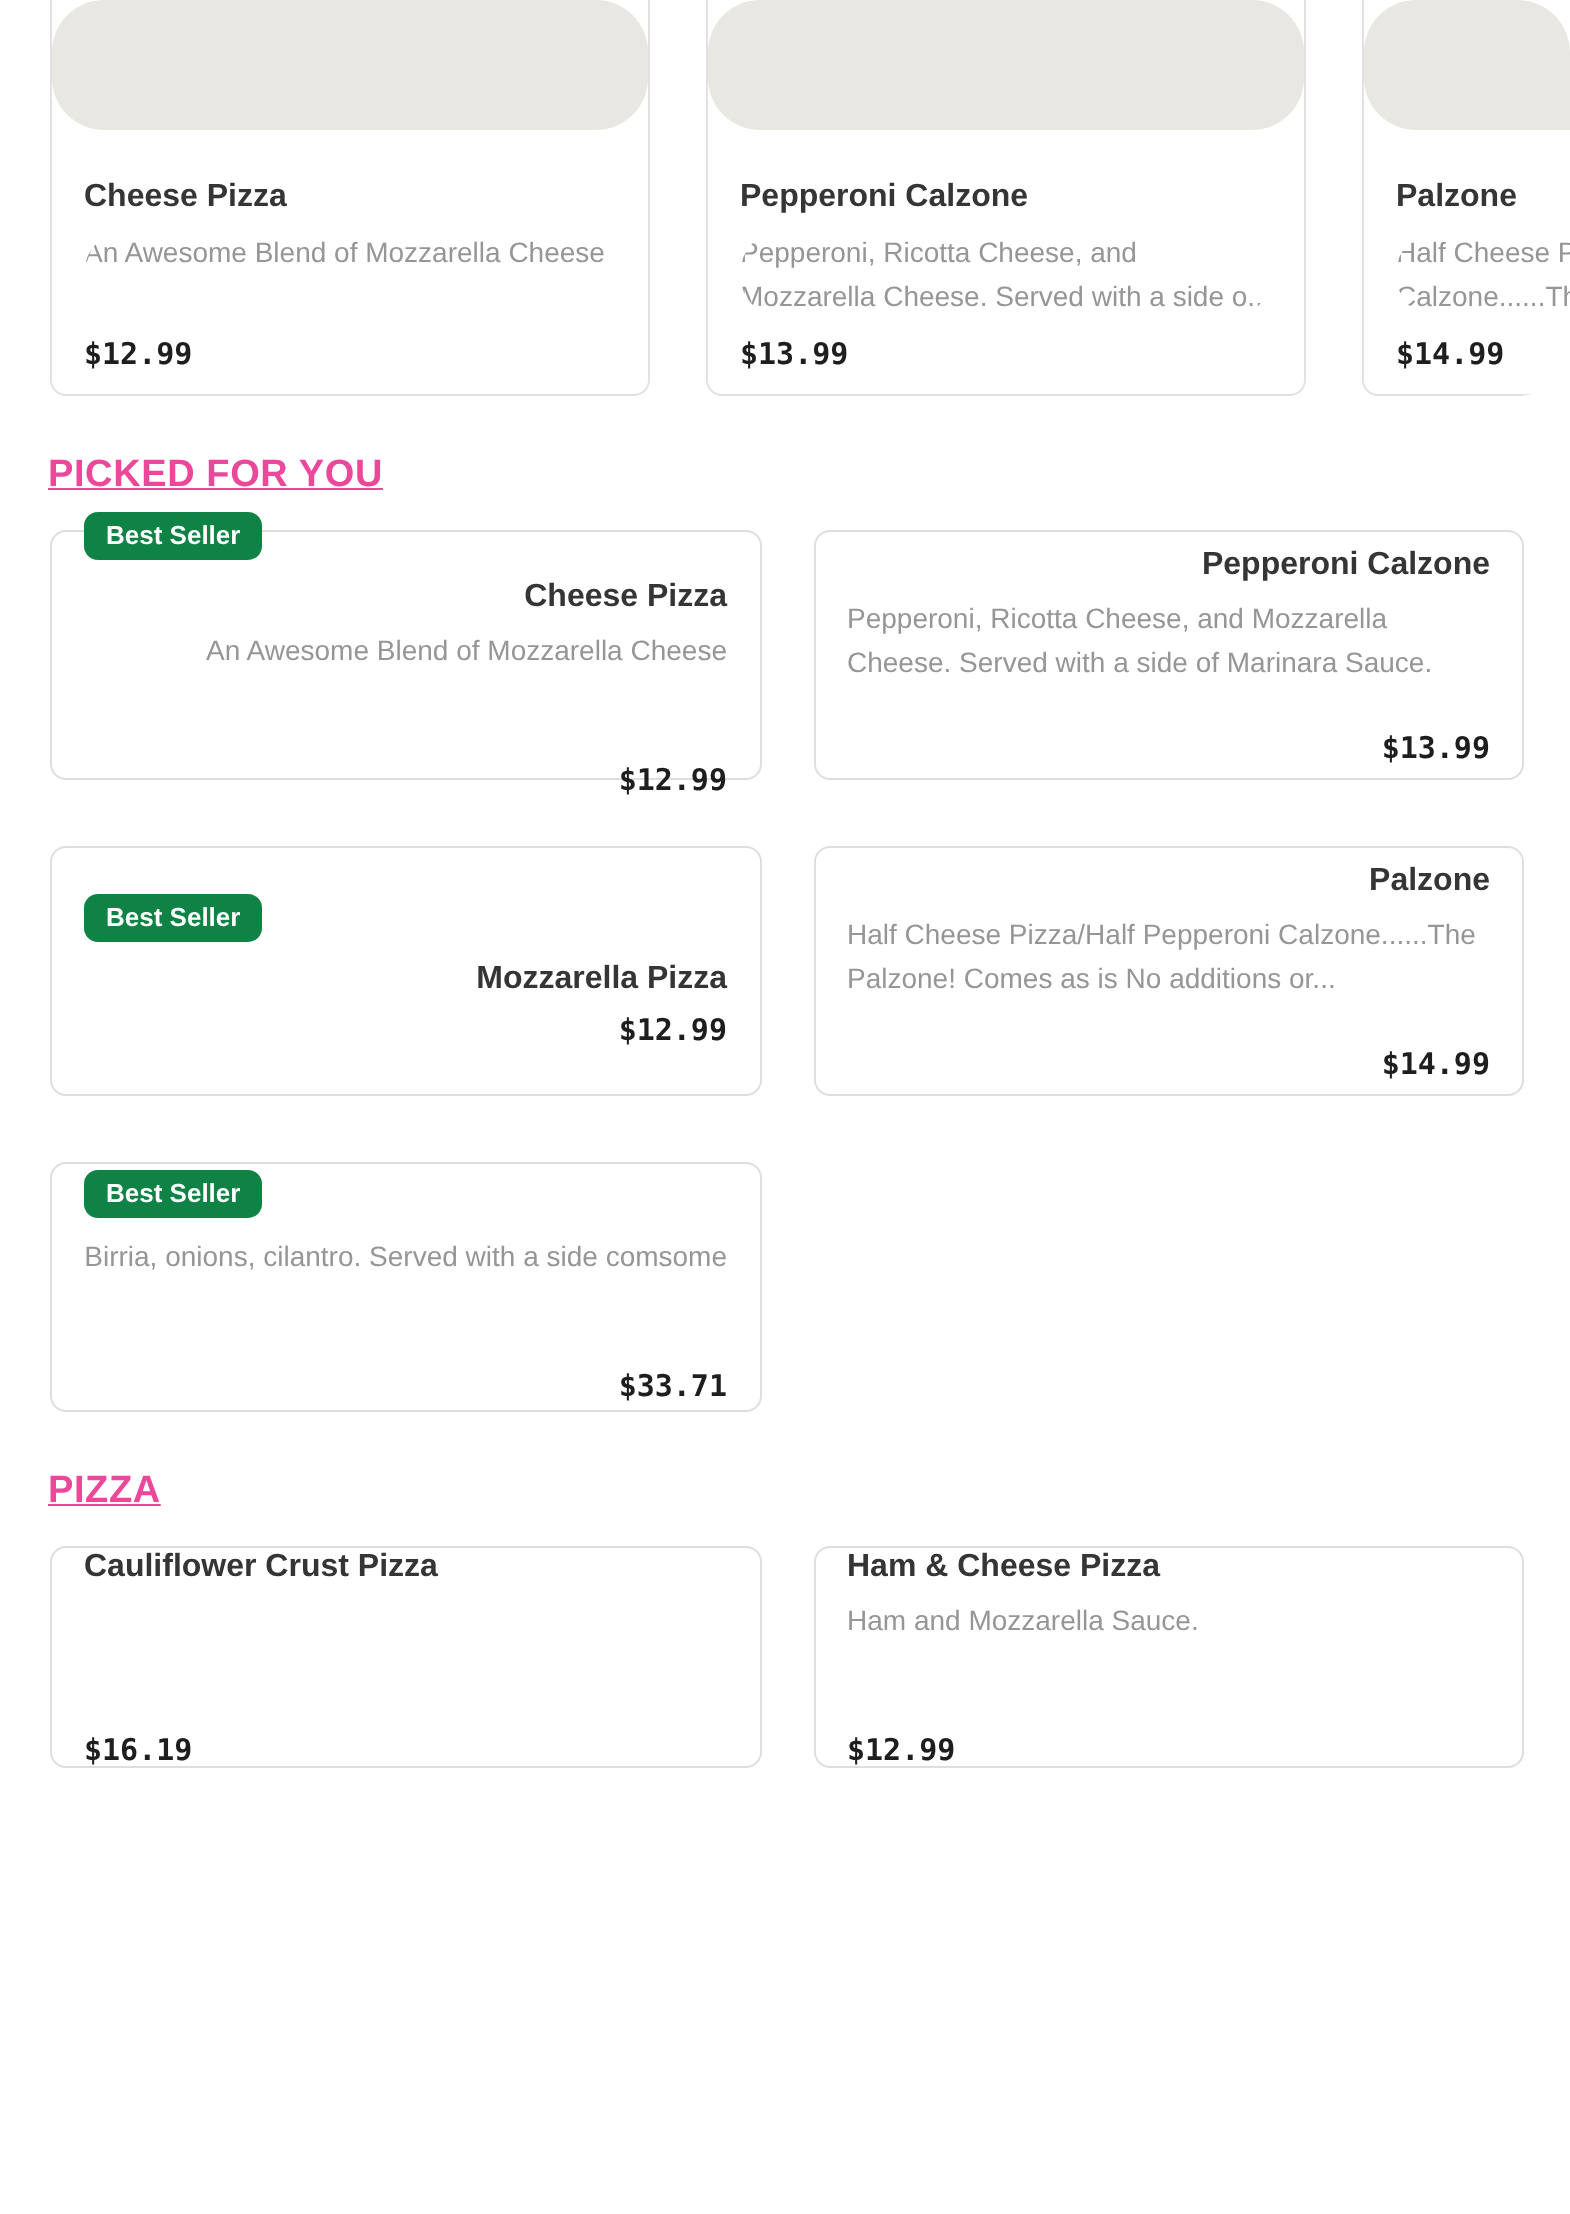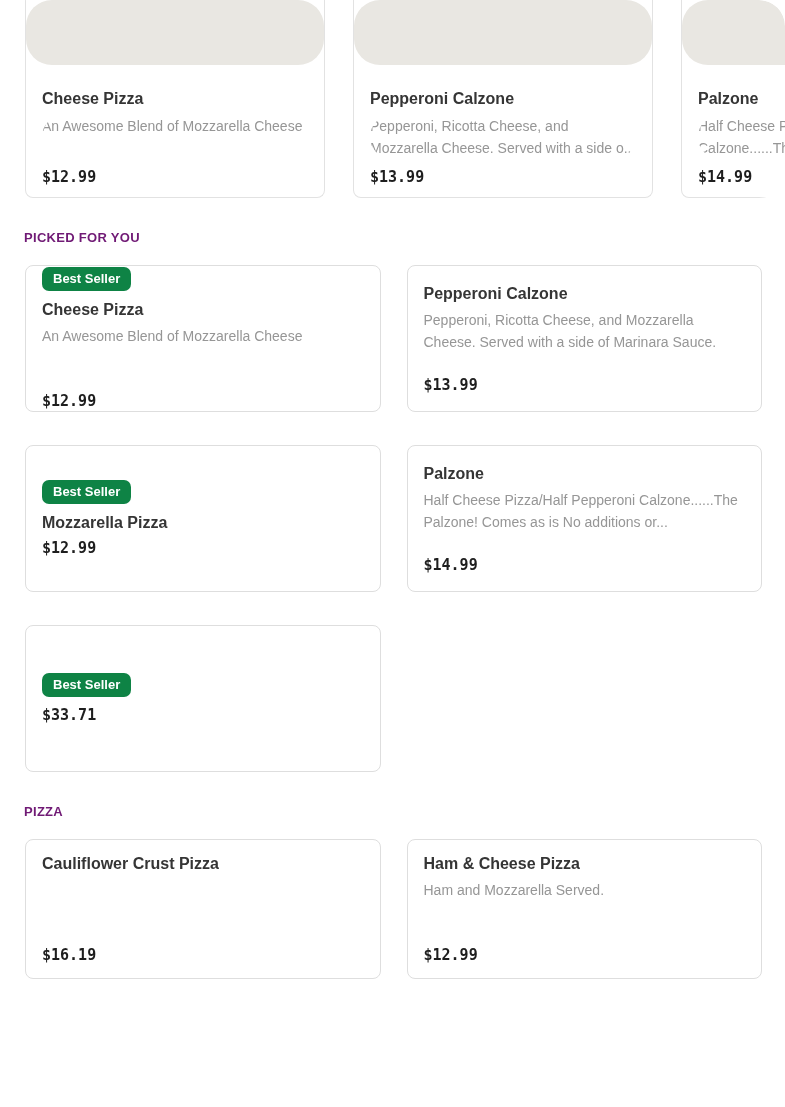--- a/index.html
+++ b/index.html
@@ -13,30 +13,30 @@
   .c-img  { height:65px; background:#e9e7e2; }
   .c-body { padding:23px 16px 0 16px; }
   .c-title{ font-size:16px; font-weight:700; line-height:21px; color:#353535; }
   .c-desc { margin-top:6px; font-size:14px; line-height:22px; color:#969696;
             height:44px; overflow:hidden; display:-webkit-box;
             -webkit-line-clamp:2; -webkit-box-orient:vertical; }
   .c-price{ margin-top:9px; font-family:"DejaVu Sans Mono", monospace;
             font-size:15px; font-weight:600; color:#1e1e1e; }
 
   
-  .section-title { margin:30px 0 0 24px; font-size:13px; font-weight:800;
-                   letter-spacing:.3px; color:#701a75; line-height:19px; }
+  .section-title { margin:30px 0 0 24px; font-size:19px; font-weight:800;
+                   letter-spacing:.3px; color:#ec4899; line-height:19px;text-decoration:underline; }
 
   
   .grid { display:grid; grid-template-columns:1fr 1fr; column-gap:26px; row-gap:33px;
           margin:18px 23px 0 25px; }
   .g-card { border:1px solid #dedede; border-radius:8px; background:#fff;
             padding:0 16px; display:flex; flex-direction:column; justify-content:center; }
-  .g-tall { height:147px; }
-  .g-short{ height:140px; }
+  .g-tall { height:125px;align-items:flex-end; }
+  .g-short{ height:111px; }
   .badge  { align-self:flex-start; background:#0e8345; color:#ffffff;
             border-radius:7px; padding:4px 11px; font-size:13px; font-weight:700;
             line-height:16px; margin-bottom:8px; }
   .g-title{ font-size:16px; font-weight:700; line-height:21px; color:#353535; margin-bottom:5px; }
   .g-desc { font-size:14px; line-height:22px; color:#969696; min-height:66px; }
   .g-price{ font-family:"DejaVu Sans Mono", monospace; font-size:15px; font-weight:600;
             line-height:20px; color:#1e1e1e; }
 </style>
 </head>
 <body>
@@ -96,34 +96,35 @@
   </div>
 
   <div class="g-card g-tall">
     <div class="g-title">Palzone</div>
     <div class="g-desc">Half Cheese Pizza/Half Pepperoni Calzone......The Palzone! Comes as is No additions or...</div>
     <div class="g-price">$14.99</div>
   </div>
 
   <div class="g-card g-tall">
     <span class="badge">Best Seller</span>
+    <div class="g-desc">Birria, onions, cilantro. Served with a side comsome</div>
     <div class="g-price">$33.71</div>
   </div>
 
 </div>
 
 <div class="section-title">PIZZA</div>
 
 <div class="grid">
 
   <div class="g-card g-short">
     <div class="g-title">Cauliflower Crust Pizza</div>
     <div class="g-desc"></div>
     <div class="g-price">$16.19</div>
   </div>
 
   <div class="g-card g-short">
     <div class="g-title">Ham &amp; Cheese Pizza</div>
-    <div class="g-desc">Ham and Mozzarella Served.</div>
+    <div class="g-desc">Ham and Mozzarella Sauce.</div>
     <div class="g-price">$12.99</div>
   </div>
 
 </div>
 
 </body></html>

